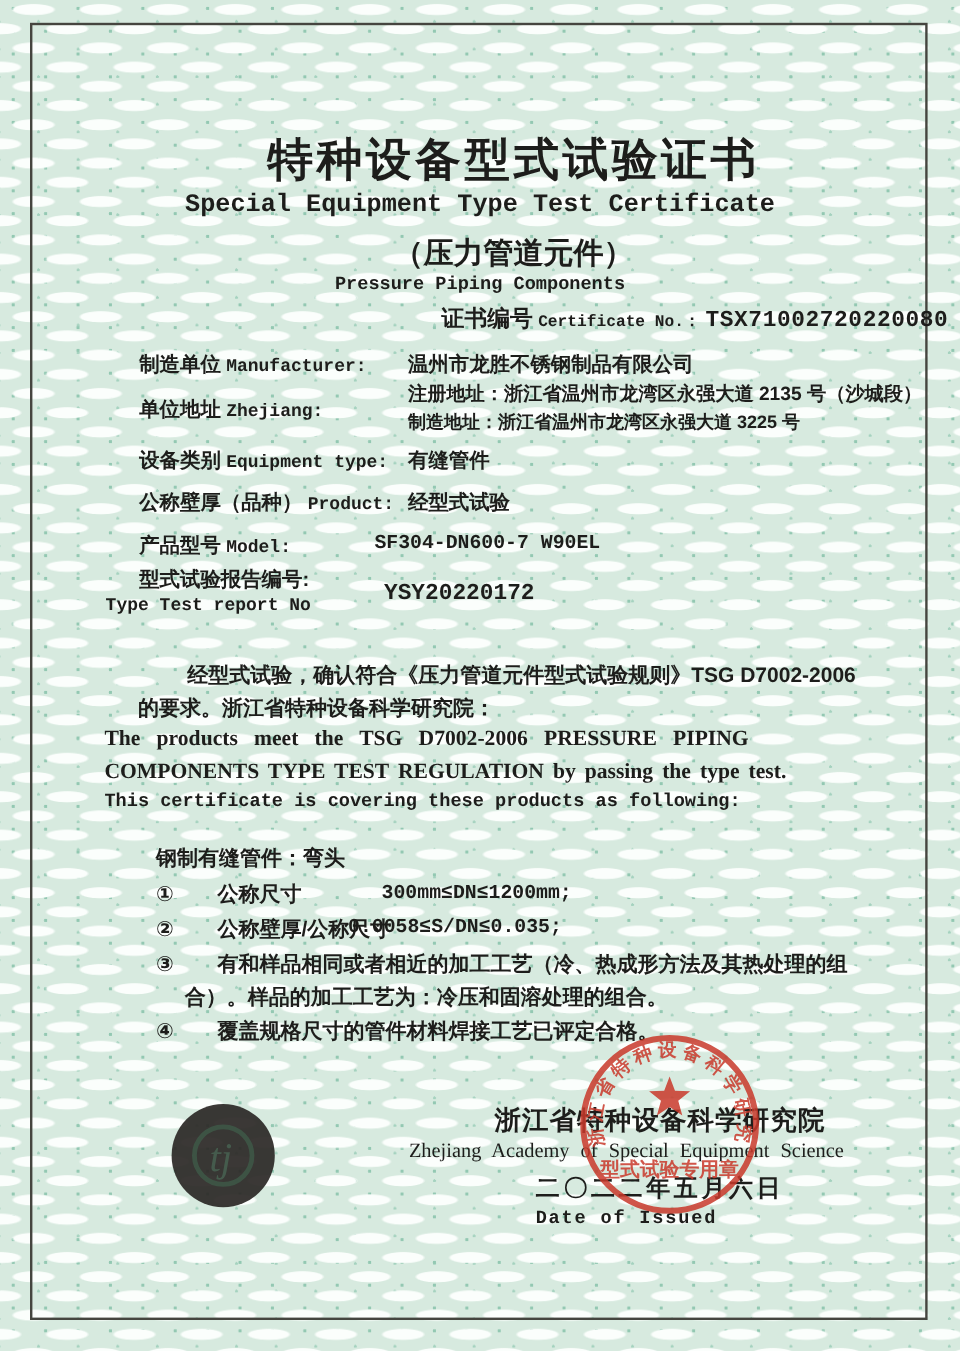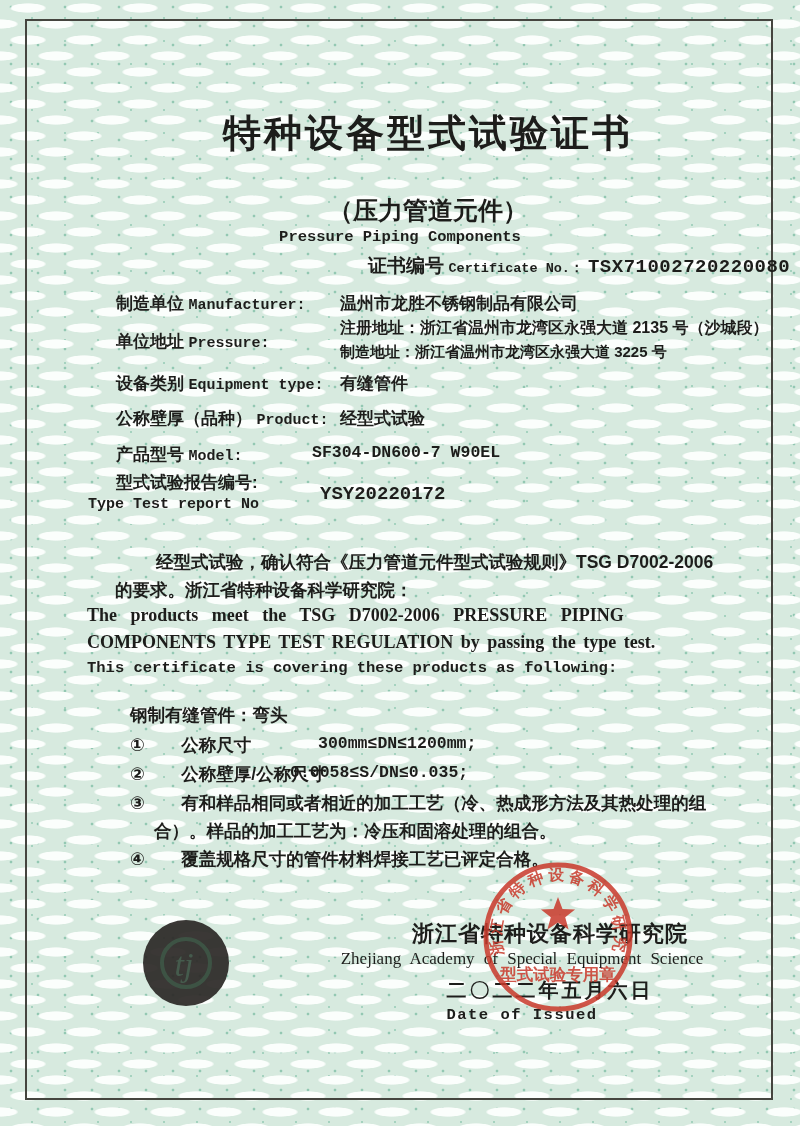--- a/index.html
+++ b/index.html
@@ -26,38 +26,39 @@
   .darkseal{position:absolute;left:140px;top:917px;}
 </style>
 </head>
 <body>
 
 <div class="page">
 
   <div class="frame"></div>
 
   <div class="abs center zh" style="top:108px;font-size:38px;letter-spacing:3px;">特种设备型式试验证书</div>
+  <div class="abs center mono" style="top:160px;font-size:21px;font-weight:700;">Special Equipment Type Test Certificate</div>
   <div class="abs center zh" style="top:194px;font-size:25px;">（压力管道元件）</div>
   <div class="abs center mono" style="top:228px;font-size:15.5px;font-weight:700;">Pressure Piping Components</div>
 
   <div class="abs" style="left:340px;top:253px;">
     <span class="zh" style="font-size:19px;">证书编号</span>
     <span class="mono" style="font-size:13.5px;font-weight:700;">Certificate No.：</span>
     <span class="mono" style="font-size:19px;font-weight:700;letter-spacing:.5px;">TSX71002720220080</span>
   </div>
 
   <div class="abs" style="left:88px;top:292px;">
     <span class="zh" style="font-size:17px;">制造单位</span>
     <span class="mono" style="font-size:15px;font-weight:700;">Manufacturer:</span>
   </div>
   <div class="abs zh" style="left:312px;top:292px;font-size:17px;">温州市龙胜不锈钢制品有限公司</div>
 
   <div class="abs" style="left:88px;top:330px;">
     <span class="zh" style="font-size:17px;">单位地址</span>
-    <span class="mono" style="font-size:15px;font-weight:700;">Pressure:</span>
+    <span class="mono" style="font-size:15px;font-weight:700;">Zhejiang:</span>
   </div>
   <div class="abs zh" style="left:312px;top:318px;font-size:16px;">注册地址：浙江省温州市龙湾区永强大道 2135 号（沙城段）</div>
   <div class="abs zh" style="left:312px;top:343px;font-size:15px;">制造地址：浙江省温州市龙湾区永强大道 3225 号</div>
 
   <div class="abs" style="left:88px;top:372px;">
     <span class="zh" style="font-size:17px;">设备类别</span>
     <span class="mono" style="font-size:15px;font-weight:700;">Equipment type:</span>
   </div>
   <div class="abs zh" style="left:312px;top:372px;font-size:17px;">有缝管件</div>
 

